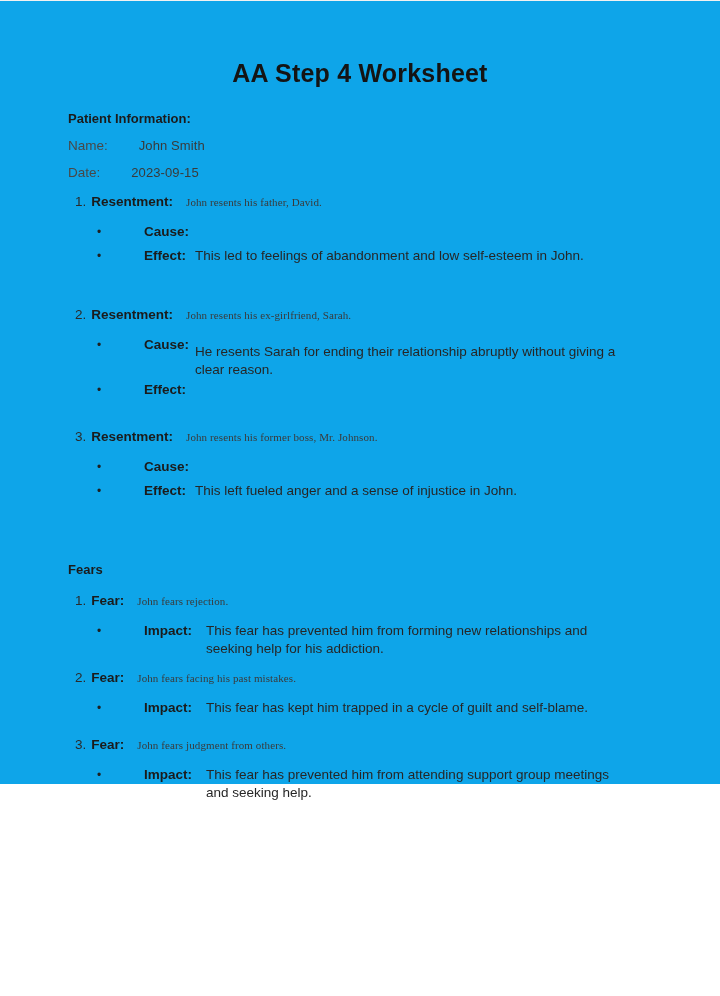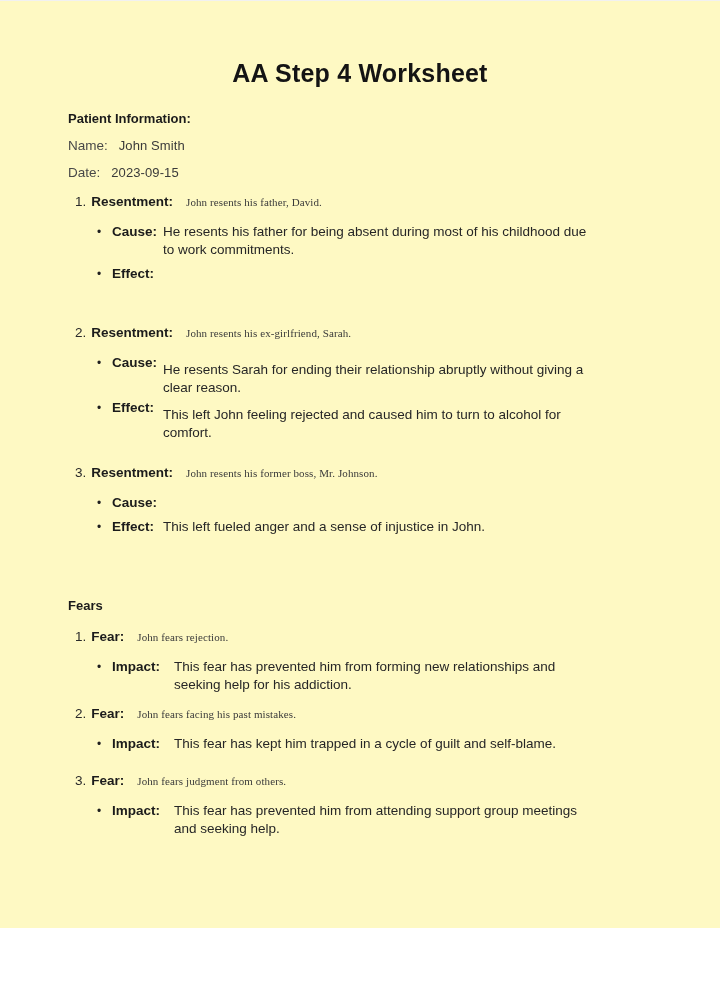--- a/index.html
+++ b/index.html
@@ -10,24 +10,24 @@
   body {
     width: 720px;
     height: 996px;
     font-family: "Liberation Sans", sans-serif;
     color: #222222;
     overflow: hidden;
   }
   .page {
     box-sizing: border-box;
     width: 720px;
-    height: 928px;
+    height: 784px;
     padding: 58px 50px 4px 68px;
     border-top: 1px solid #f1f1f1;
-    background: #fef9c3;
+    background: #0ea5e9;
   }
   .title {
     margin: 0 -50px 0 -68px;   
     font-size: 25px;
     line-height: 29px;
     font-weight: 700;
     text-align: center;
     color: #141414;
     letter-spacing: 0.2px;
   }
@@ -43,20 +43,21 @@
   .fears-heading       { margin-top: 62px; }
 
   
   .field-row {
     display: flex;
     align-items: baseline;
     margin-top: 12px;
     font-size: 13.5px;
     line-height: 15px;
     color: #484848;
+    gap: 20px;
   }
   .field-row.first { margin-top: 11px; }
   .field-value {
     font-size: 13px;
     color: #3a3a3a;
     margin-left: 11px;
     letter-spacing: 0.1px;
   }
 
   
@@ -99,20 +100,21 @@
     width: 15px;
     flex: 0 0 15px;
     font-size: 12px;
     color: #1f1f1f;
   }
   .bullet-label {
     font-weight: 700;
     color: #1b1b1b;
     flex: 0 0 auto;
     min-width: 51px;
+    margin-left: 32px;
   }
   .fears .bullet-label { min-width: 62px; }
   .bullet-text {
     white-space: pre-line;
     max-width: 472px;
     color: #262626;
   }
   
   .bullet-row.offset .bullet-text { position: relative; top: 7px; }
   .bullet-row.offset { margin-bottom: 9px; }
@@ -142,48 +144,45 @@
     <div class="item i1">
       <div class="item-head">
         <span class="item-number">1.</span>
         <span class="item-label">Resentment:</span>
         <span class="item-value">John resents his father, David.</span>
       </div>
       <div class="bullets">
         <div class="bullet-row">
           <span class="bullet-dot">•</span>
           <span class="bullet-label">Cause:</span>
-          <span class="bullet-text">He resents his father for being absent during most of his childhood due
-to work commitments.</span>
         </div>
         <div class="bullet-row">
           <span class="bullet-dot">•</span>
           <span class="bullet-label">Effect:</span>
+          <span class="bullet-text">This led to feelings of abandonment and low self-esteem in John.</span>
         </div>
       </div>
     </div>
 
     <div class="item i2">
       <div class="item-head">
         <span class="item-number">2.</span>
         <span class="item-label">Resentment:</span>
         <span class="item-value">John resents his ex-girlfriend, Sarah.</span>
       </div>
       <div class="bullets">
         <div class="bullet-row offset">
           <span class="bullet-dot">•</span>
           <span class="bullet-label">Cause:</span>
           <span class="bullet-text">He resents Sarah for ending their relationship abruptly without giving a
 clear reason.</span>
         </div>
         <div class="bullet-row offset">
           <span class="bullet-dot">•</span>
           <span class="bullet-label">Effect:</span>
-          <span class="bullet-text">This left John feeling rejected and caused him to turn to alcohol for
-comfort.</span>
         </div>
       </div>
     </div>
 
     <div class="item i3">
       <div class="item-head">
         <span class="item-number">3.</span>
         <span class="item-label">Resentment:</span>
         <span class="item-value">John resents his former boss, Mr. Johnson.</span>
       </div>

